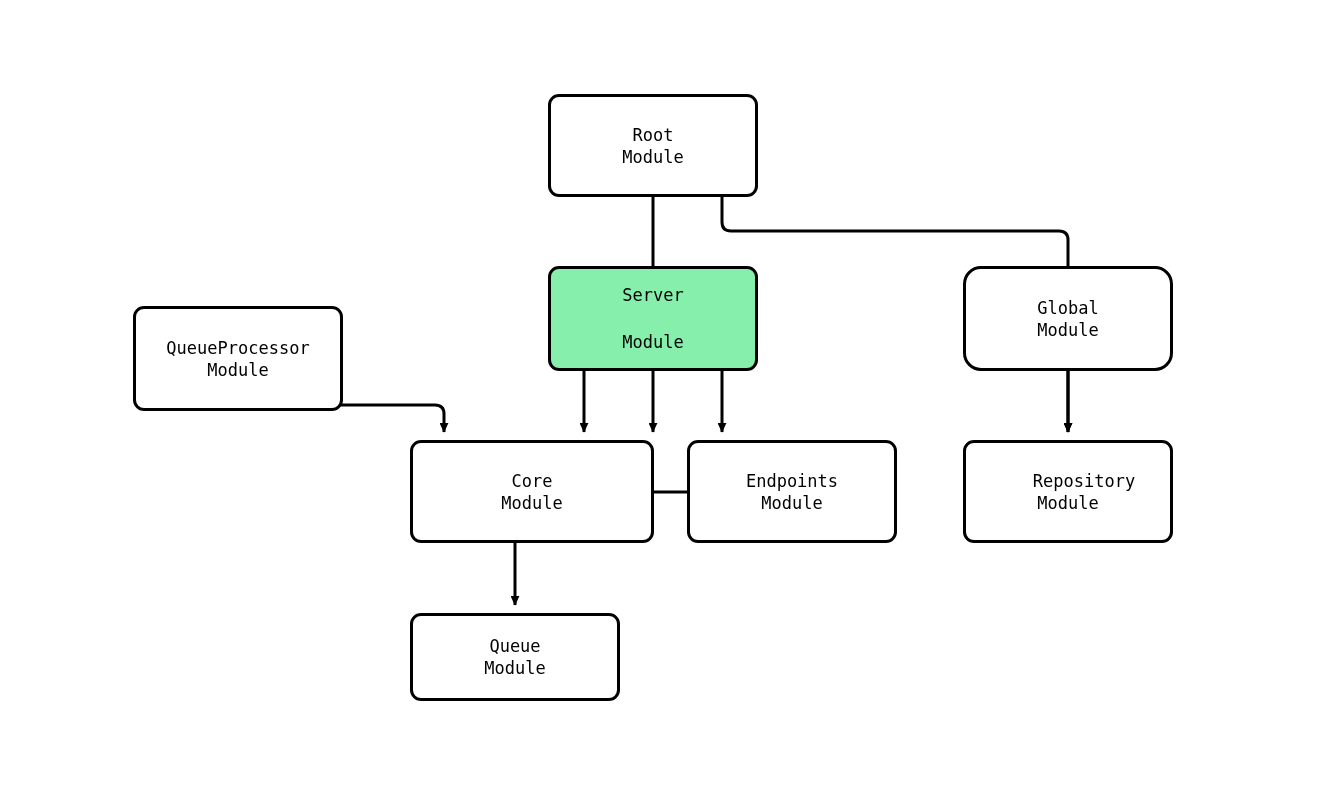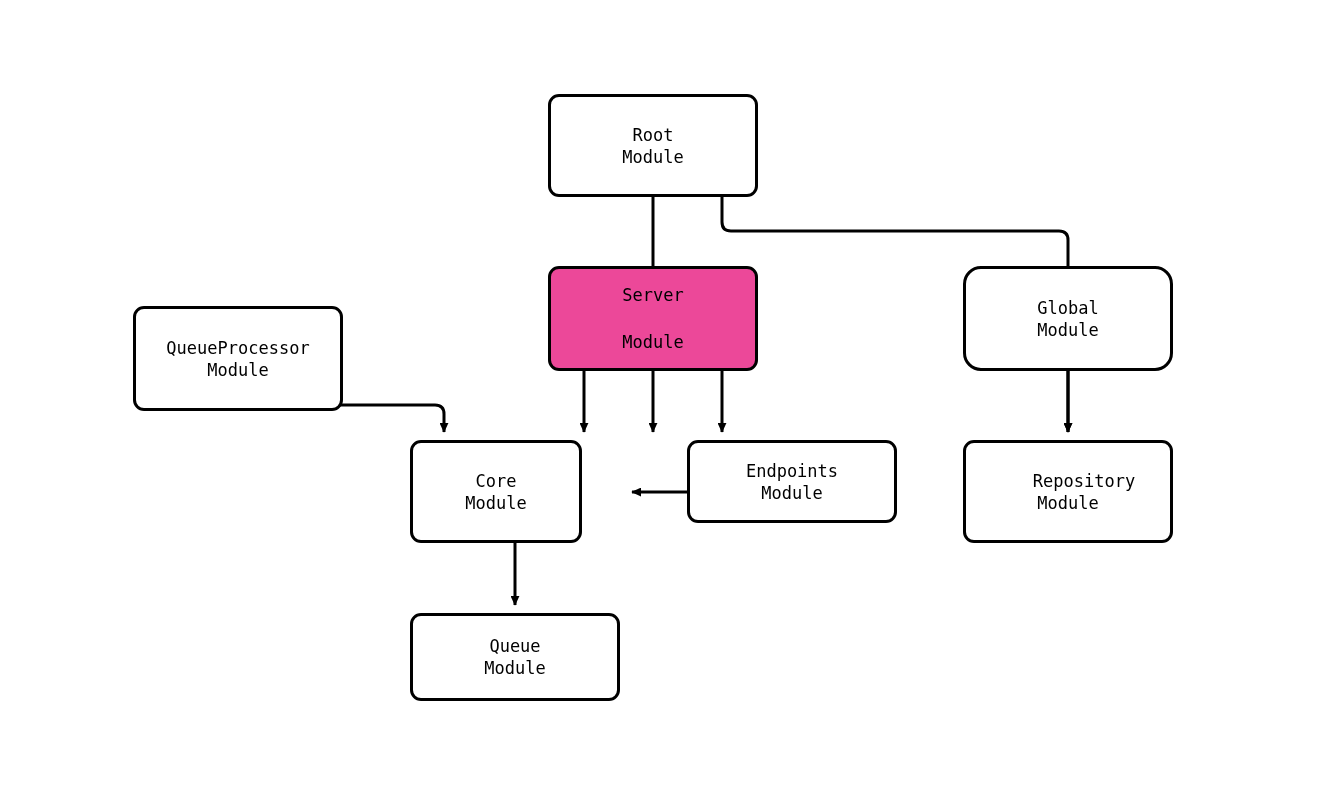--- a/index.html
+++ b/index.html
@@ -74,33 +74,33 @@
 
   <div id="nodes-group">
       <div class="node" style="left: 548px; top: 94px; width: 210px; height: 103px; border-width: 3px; border-radius: 11px; border-color: rgb(0, 0, 0); background: rgb(255, 255, 255);">
         <div class="node-label" style="color: rgb(0, 0, 0);">Root</div>
         <div class="node-label" style="color: rgb(0, 0, 0);">Module</div>
       </div>
       <div class="node" style="left: 133px; top: 266px; width: 210px; height: 105px; border-width: 3px; border-radius: 11px; border-color: rgb(0, 0, 0); background: rgb(255, 255, 255); margin-top: 40px;">
         <div class="node-label" style="color: rgb(0, 0, 0);">QueueProcessor</div>
         <div class="node-label" style="color: rgb(0, 0, 0);">Module</div>
       </div>
-      <div class="node" style="left: 548px; top: 266px; width: 210px; height: 105px; border-width: 3px; border-radius: 11px; border-color: rgb(0, 0, 0); background: #ec4899; gap: 25px;">
+      <div class="node" style="left: 548px; top: 266px; width: 210px; height: 105px; border-width: 3px; border-radius: 11px; border-color: rgb(0, 0, 0); background: #86efac; gap: 25px;">
         <div class="node-label" style="color: rgb(0, 0, 0);">Server</div>
         <div class="node-label" style="color: rgb(0, 0, 0);">Module</div>
       </div>
       <div class="node" style="left: 963px; top: 266px; width: 210px; height: 105px; border-width: 3px; border-radius: 18px; border-color: rgb(0, 0, 0); background: rgb(255, 255, 255);">
         <div class="node-label" style="color: rgb(0, 0, 0);">Global</div>
         <div class="node-label" style="color: rgb(0, 0, 0);">Module</div>
       </div>
-      <div class="node" style="left: 410px; top: 440px; width: 172px; height: 103px; border-width: 3px; border-radius: 11px; border-color: rgb(0, 0, 0); background: rgb(255, 255, 255);">
+      <div class="node" style="left: 410px; top: 440px; width: 244px; height: 103px; border-width: 3px; border-radius: 11px; border-color: rgb(0, 0, 0); background: rgb(255, 255, 255);">
         <div class="node-label" style="color: rgb(0, 0, 0);">Core</div>
         <div class="node-label" style="color: rgb(0, 0, 0);">Module</div>
       </div>
-      <div class="node" style="left: 687px; top: 440px; width: 210px; height: 83px; border-width: 3px; border-radius: 11px; border-color: rgb(0, 0, 0); background: rgb(255, 255, 255);">
+      <div class="node" style="left: 687px; top: 440px; width: 210px; height: 103px; border-width: 3px; border-radius: 11px; border-color: rgb(0, 0, 0); background: rgb(255, 255, 255);">
         <div class="node-label" style="color: rgb(0, 0, 0);">Endpoints</div>
         <div class="node-label" style="color: rgb(0, 0, 0);">Module</div>
       </div>
       <div class="node" style="left: 963px; top: 440px; width: 210px; height: 103px; border-width: 3px; border-radius: 11px; border-color: rgb(0, 0, 0); background: rgb(255, 255, 255);">
         <div class="node-label" style="color: rgb(0, 0, 0); padding-left: 32px;">Repository</div>
         <div class="node-label" style="color: rgb(0, 0, 0);">Module</div>
       </div>
       <div class="node" style="left: 410px; top: 613px; width: 210px; height: 88px; border-width: 3px; border-radius: 11px; border-color: rgb(0, 0, 0); background: rgb(255, 255, 255);">
         <div class="node-label" style="color: rgb(0, 0, 0);">Queue</div>
         <div class="node-label" style="color: rgb(0, 0, 0);">Module</div>

